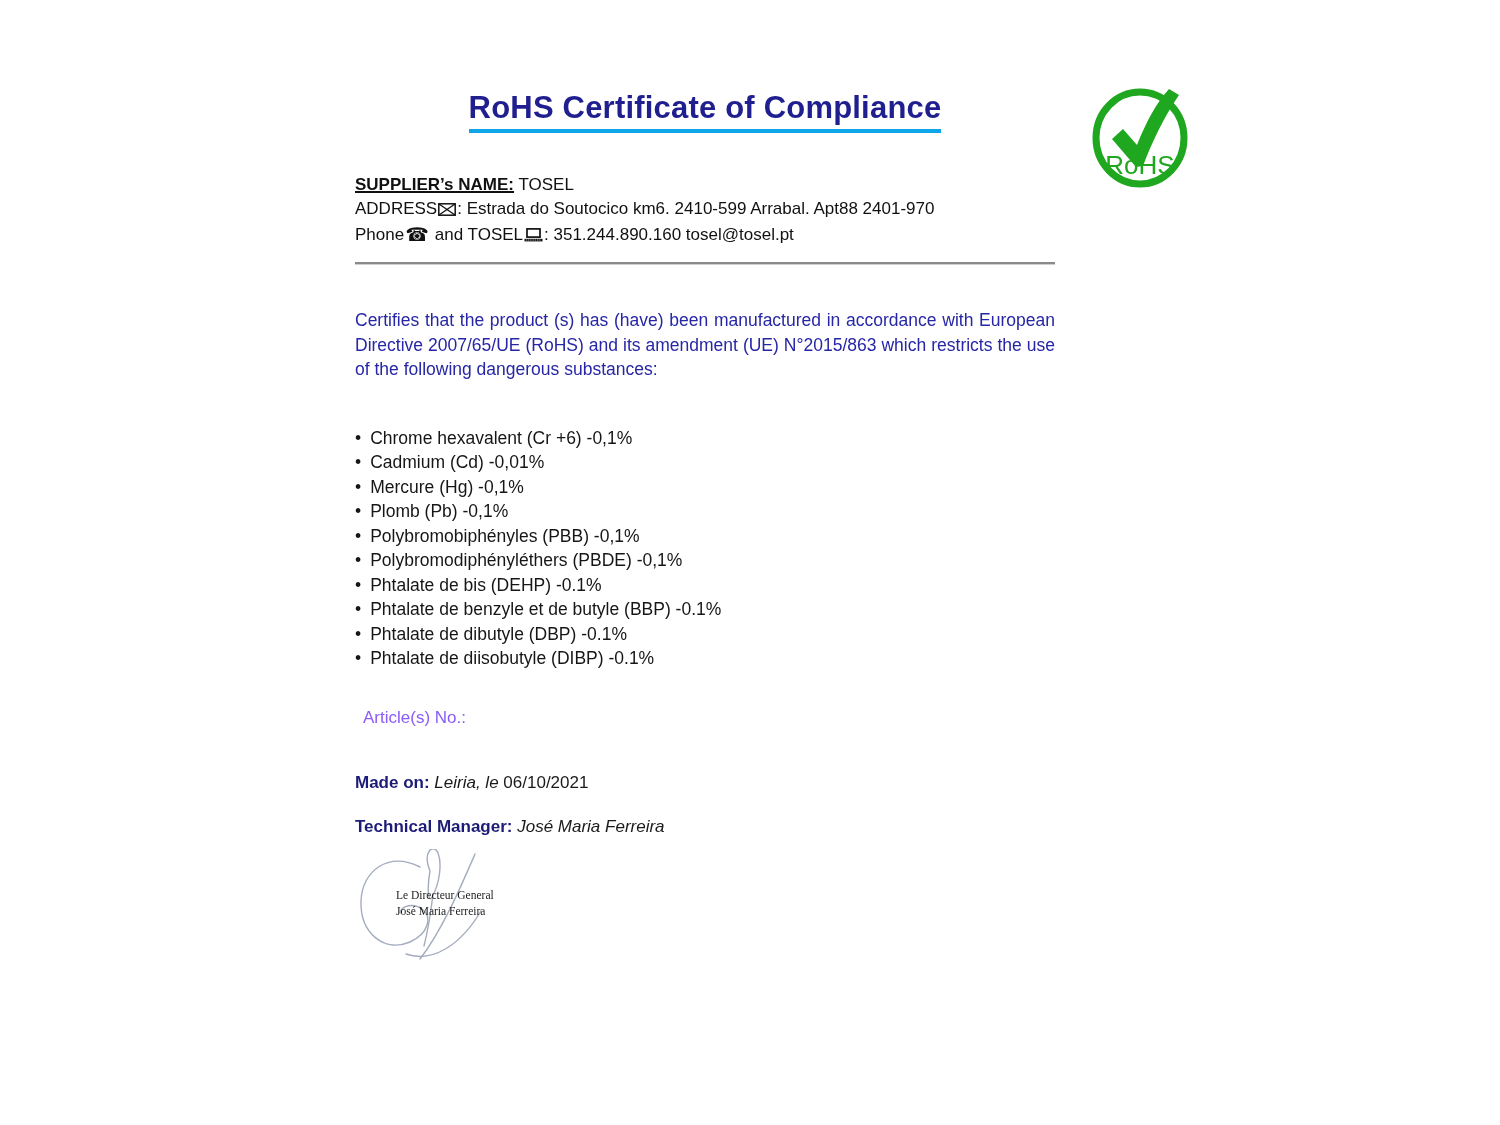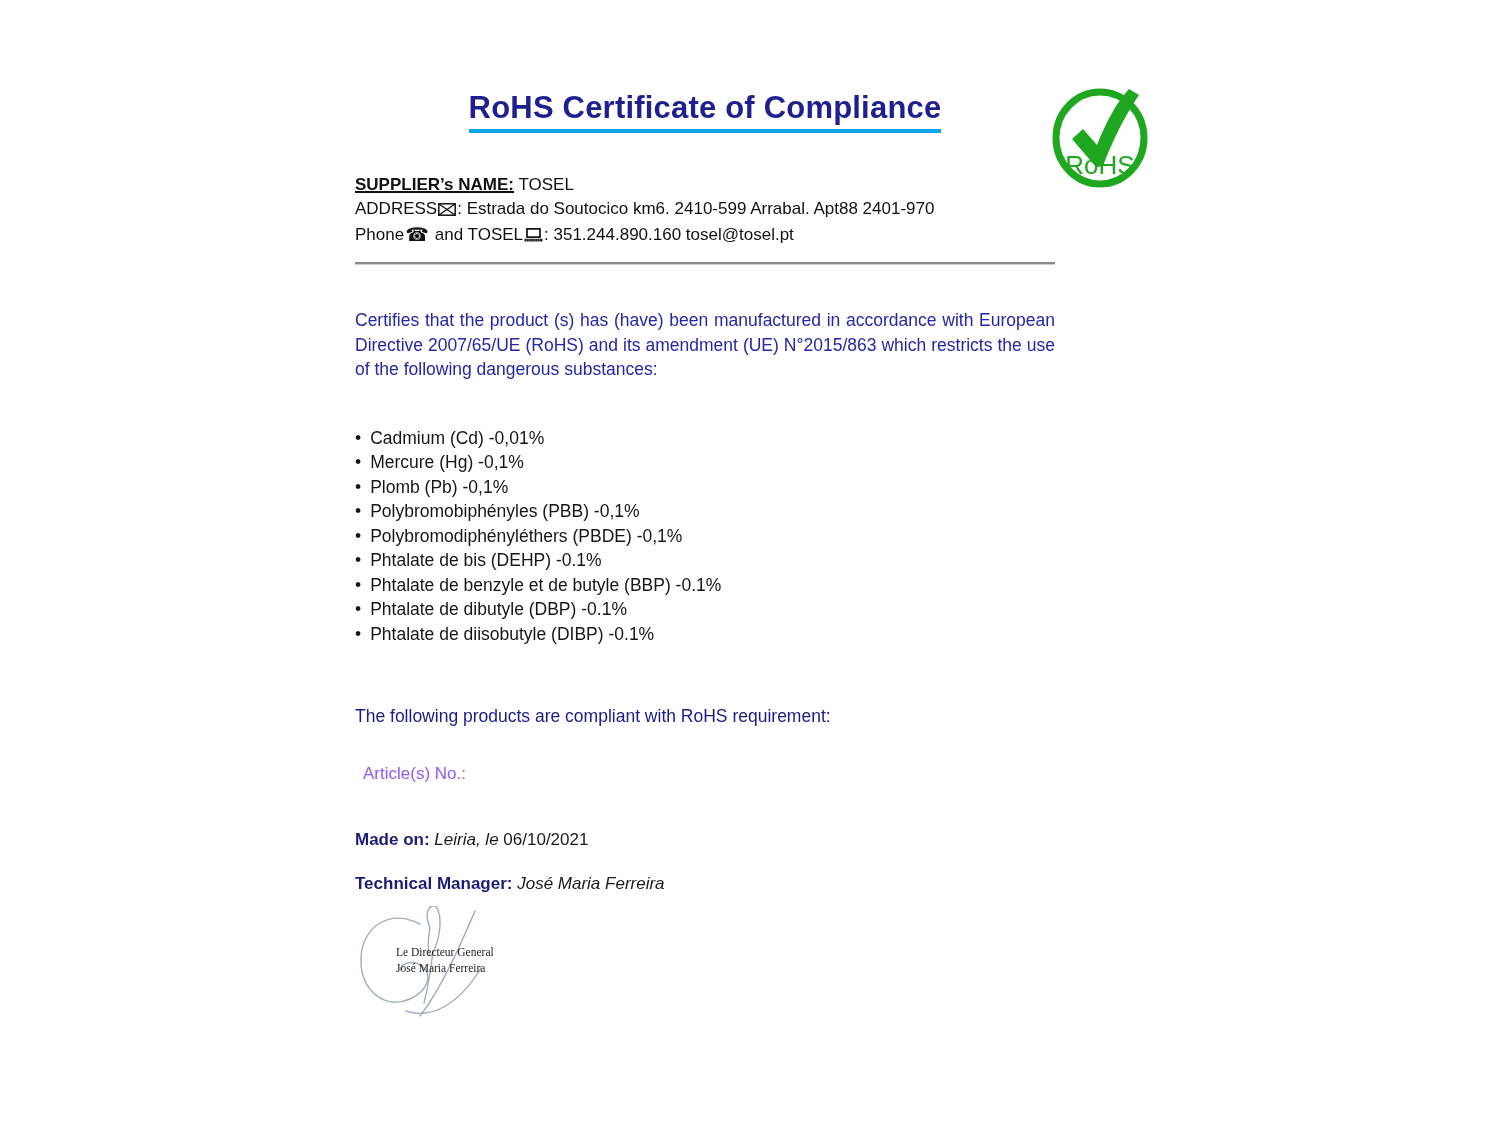--- a/index.html
+++ b/index.html
@@ -6,21 +6,21 @@
   html,body { width:1500px; height:1125px; background:#ffffff; overflow:hidden; }
   body { font-family:"Liberation Sans", sans-serif; color:#1a1a1a; position:relative; }
 
   .content { position:absolute; left:355px; top:0; width:700px; font-size:17px; }
 
   
   .title { margin-top:90px; text-align:center; font-size:31px; font-weight:bold; color:#1f1f8f; letter-spacing:0.2px; }
   .title .u-span { border-bottom:4px solid #0ea5e9; padding-bottom:3px; display:inline-block; }
 
   
-  .logo { position:absolute; left:1051px; top:82px; width:98px; height:106px; }
+  .logo { position:absolute; left:1091px; top:82px; width:98px; height:106px; }
 
   
   .supplier { margin-top:40px; line-height:24px; color:#111111; }
   .supplier .lbl-strong { font-weight:bold; text-decoration:underline; text-decoration-thickness:2px; }
   .icon-inline { display:inline-block; vertical-align:-2px; margin:0 1px; }
   .phone-glyph { font-size:19px; line-height:17px; vertical-align:-1px; margin:0 2px 0 1px; }
   .email-label { margin-left:4px; }
 
   
   .rule { margin-top:13px; height:3px; background:#8a8a8a; border-bottom:1px solid #cfcfcf; width:700px; }
@@ -74,32 +74,32 @@
             <line x1="2" y1="12" x2="17" y2="12" stroke="#fff" stroke-width="0.7" stroke-dasharray="1.2 1"></line>
           </svg></span><span>: 351.244.890.160 tosel@tosel.pt</span>
     </div>
   </div>
 
   <div class="rule"></div>
 
   <p class="cert-par">Certifies that the product (s) has (have) been manufactured in accordance with European Directive 2007/65/UE (RoHS) and its amendment (UE) N°2015/863 which restricts the use of the following dangerous substances:</p>
 
   <ul class="substances">
+    <li>Chrome hexavalent (Cr +6) -0,1%</li>
     <li>Cadmium (Cd) -0,01%</li>
     <li>Mercure (Hg) -0,1%</li>
     <li>Plomb (Pb) -0,1%</li>
     <li>Polybromobiphényles (PBB) -0,1%</li>
     <li>Polybromodiphényléthers (PBDE) -0,1%</li>
     <li>Phtalate de bis (DEHP) -0.1%</li>
     <li>Phtalate de benzyle et de butyle (BBP) -0.1%</li>
     <li>Phtalate de dibutyle (DBP) -0.1%</li>
     <li>Phtalate de diisobutyle (DIBP) -0.1%</li>
   </ul>
 
-  <div class="compliance">The following products are compliant with RoHS requirement:</div>
 
   <div class="article">Article(s) No.:</div>
 
   <div class="made-on">
     <span class="navy-b">Made on:</span>
     <span class="ital">Leiria, le</span>
     <span>06/10/2021</span>
   </div>
 
   <div class="tech-mgr">

